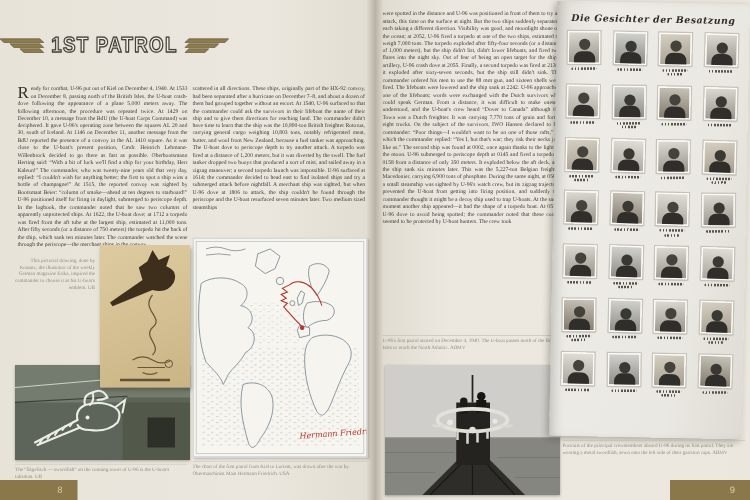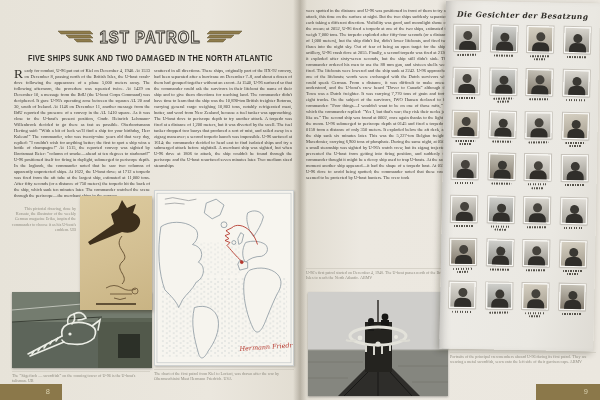--- a/index.html
+++ b/index.html
@@ -4,21 +4,21 @@
 <style>
   html,body{margin:0;padding:0;width:600px;height:400px;overflow:hidden;background:#d8d4ca;}
   *{box-sizing:border-box;}
   .spread{position:relative;width:600px;height:400px;background:#eae6dd;font-family:"Liberation Serif",serif;color:#3b3834;box-shadow:inset 0 0 24px rgba(60,50,30,.18);}
   .page{position:absolute;top:0;width:300px;height:400px;}
   .page-left{left:0;background:linear-gradient(90deg,#e7e3d9 0%,#ebe7de 70%,#e2ddd2 100%);}
   .page-right{left:300px;background:linear-gradient(90deg,#e0dbd0 0%,#ece8e0 20%,#ebe7df 100%);}
   .gutter{position:absolute;left:293px;top:0;width:14px;height:400px;background:linear-gradient(90deg,rgba(40,30,10,0) 0%,rgba(40,30,10,.22) 50%,rgba(40,30,10,0) 100%);z-index:40;pointer-events:none;}
 
   
-  .banner{position:absolute;left:0;top:28px;width:300px;display:flex;align-items:center;justify-content:center;gap:5px;}
+  .banner{position:absolute;left:0;top:28px;width:300px;display:flex;align-items:center;gap:5px;}
   .wing{width:36px;height:13px;flex:0 0 auto;}
   .title{font-family:"Liberation Sans",sans-serif;font-weight:bold;font-size:15px;letter-spacing:1px;color:#efece3;-webkit-text-stroke:0.9px #45413a;text-shadow:0 0 1px #45413a;transform:scaleY(1.15);white-space:nowrap;}
   .subtitle-row{position:absolute;left:0;top:47px;width:300px;text-align:center;}
   .subtitle{display:inline-block;font-family:"Liberation Sans",sans-serif;font-weight:bold;font-size:8.5px;letter-spacing:.3px;color:#2e2c28;transform:scaleX(.86) scaleY(1.15);white-space:nowrap;}
 
   
   .textbox{position:absolute;overflow:hidden;}
   .tiny{width:200%;transform:scale(.5);transform-origin:0 0;font-size:9px;line-height:1.32;text-align:justify;color:#3d3a35;}
   .dropcap{float:left;font-size:27px;line-height:23px;padding-right:3px;color:#35322c;font-family:"Liberation Serif",serif;}
   .cap{font-size:8.2px;line-height:1.3;color:#8f8c80;text-align:left;}
@@ -66,23 +66,20 @@
         <polygon points="0,1 32,1 35,4 3,4" fill="#8f7c4c" stroke="#5c5033" stroke-width="0.5"></polygon>
         <polygon points="8,5 32,5 35,8 11,8" fill="#8f7c4c" stroke="#5c5033" stroke-width="0.5"></polygon>
         <polygon points="16,9 32,9 35,12 19,12" fill="#8f7c4c" stroke="#5c5033" stroke-width="0.5"></polygon>
       </svg>
       <div class="title">1ST PATROL</div>
       <svg class="wing" viewBox="0 0 36 13" style="transform:scaleX(-1)">
         <polygon points="0,1 32,1 35,4 3,4" fill="#8f7c4c" stroke="#5c5033" stroke-width="0.5"></polygon>
         <polygon points="8,5 32,5 35,8 11,8" fill="#8f7c4c" stroke="#5c5033" stroke-width="0.5"></polygon>
         <polygon points="16,9 32,9 35,12 19,12" fill="#8f7c4c" stroke="#5c5033" stroke-width="0.5"></polygon>
       </svg>
-    </div>
-    <div class="subtitle-row">
-      <span class="subtitle">FIVE SHIPS SUNK AND TWO DAMAGED IN THE NORTH ATLANTIC</span>
     </div>
 
     <div class="textbox" style="left:14px;top:68px;width:136px;height:133px;">
       <div class="tiny">
         <span class="dropcap">R</span><span>eady for combat, U-96 put out of Kiel on December 4, 1940. At 1533 on December 8, passing north of the British Isles, the U-boat crash-dove following the appearance of a plane 5,000 meters away. The following afternoon, the procedure was repeated twice. At 1429 on December 10, a message from the BdU (the U-boat Corps Command) was deciphered. It gave U-96's operating zone between the squares AL 20 and 30, south of Iceland. At 1146 on December 11, another message from the BdU reported the presence of a convoy in the AL 1410 square. As it was close to the U-boat's present position, Cmdr. Heinrich Lehmann-Willenbrock decided to go there as fast as possible. Oberbootsmann Herting said: “With a bit of luck we'll find a ship for your birthday, Herr Kaleun!” The commander, who was twenty-nine years old that very day, replied: “I couldn't wish for anything better; the first to spot a ship wins a bottle of champagne!” At 1515, the reported convoy was sighted by Bootsmaat Beier: “column of smoke—ahead at ten degrees to starboard!” U-96 positioned itself for firing in daylight, submerged to periscope depth. In the logbook, the commander noted that he saw two columns of apparently unprotected ships. At 1622, the U-boat dove; at 1712 a torpedo was fired from the aft tube at the largest ship, estimated at 11,000 tons. After fifty seconds (or a distance of 750 meters) the torpedo hit the back of the ship, which sank ten minutes later. The commander watched the scene through the periscope—the merchant ships in the convoy</span>
       </div>
     </div>
     <div class="textbox" style="left:154px;top:68px;width:138px;height:120px;">
       <div class="tiny"><span>scattered in all directions. These ships, originally part of the HX-92 convoy, had been separated after a hurricane on December 7–8, and about a dozen of them had grouped together without an escort. At 1540, U-96 surfaced so that the commander could ask the survivors in their lifeboat the name of their ship and to give them directions for reaching land. The commander didn't have time to learn that the ship was the 10,890-ton British freighter Rotorua, carrying general cargo weighing 10,803 tons, notably refrigerated meat, butter, and wool from New Zealand, because a fuel tanker was approaching. The U-boat dove to periscope depth to try another attack. A torpedo was fired at a distance of 1,200 meters, but it was diverted by the swell. The fuel tanker dropped two buoys that produced a sort of mist, and sailed away in a zigzag maneuver; a second torpedo launch was impossible. U-96 surfaced at 1614; the commander decided to head east to find isolated ships and try a submerged attack before nightfall. A merchant ship was sighted, but when U-96 dove at 1806 to attack, the ship couldn't be found through the periscope and the U-boat resurfaced seven minutes later. Two medium sized steamships</span></div>
     </div>

